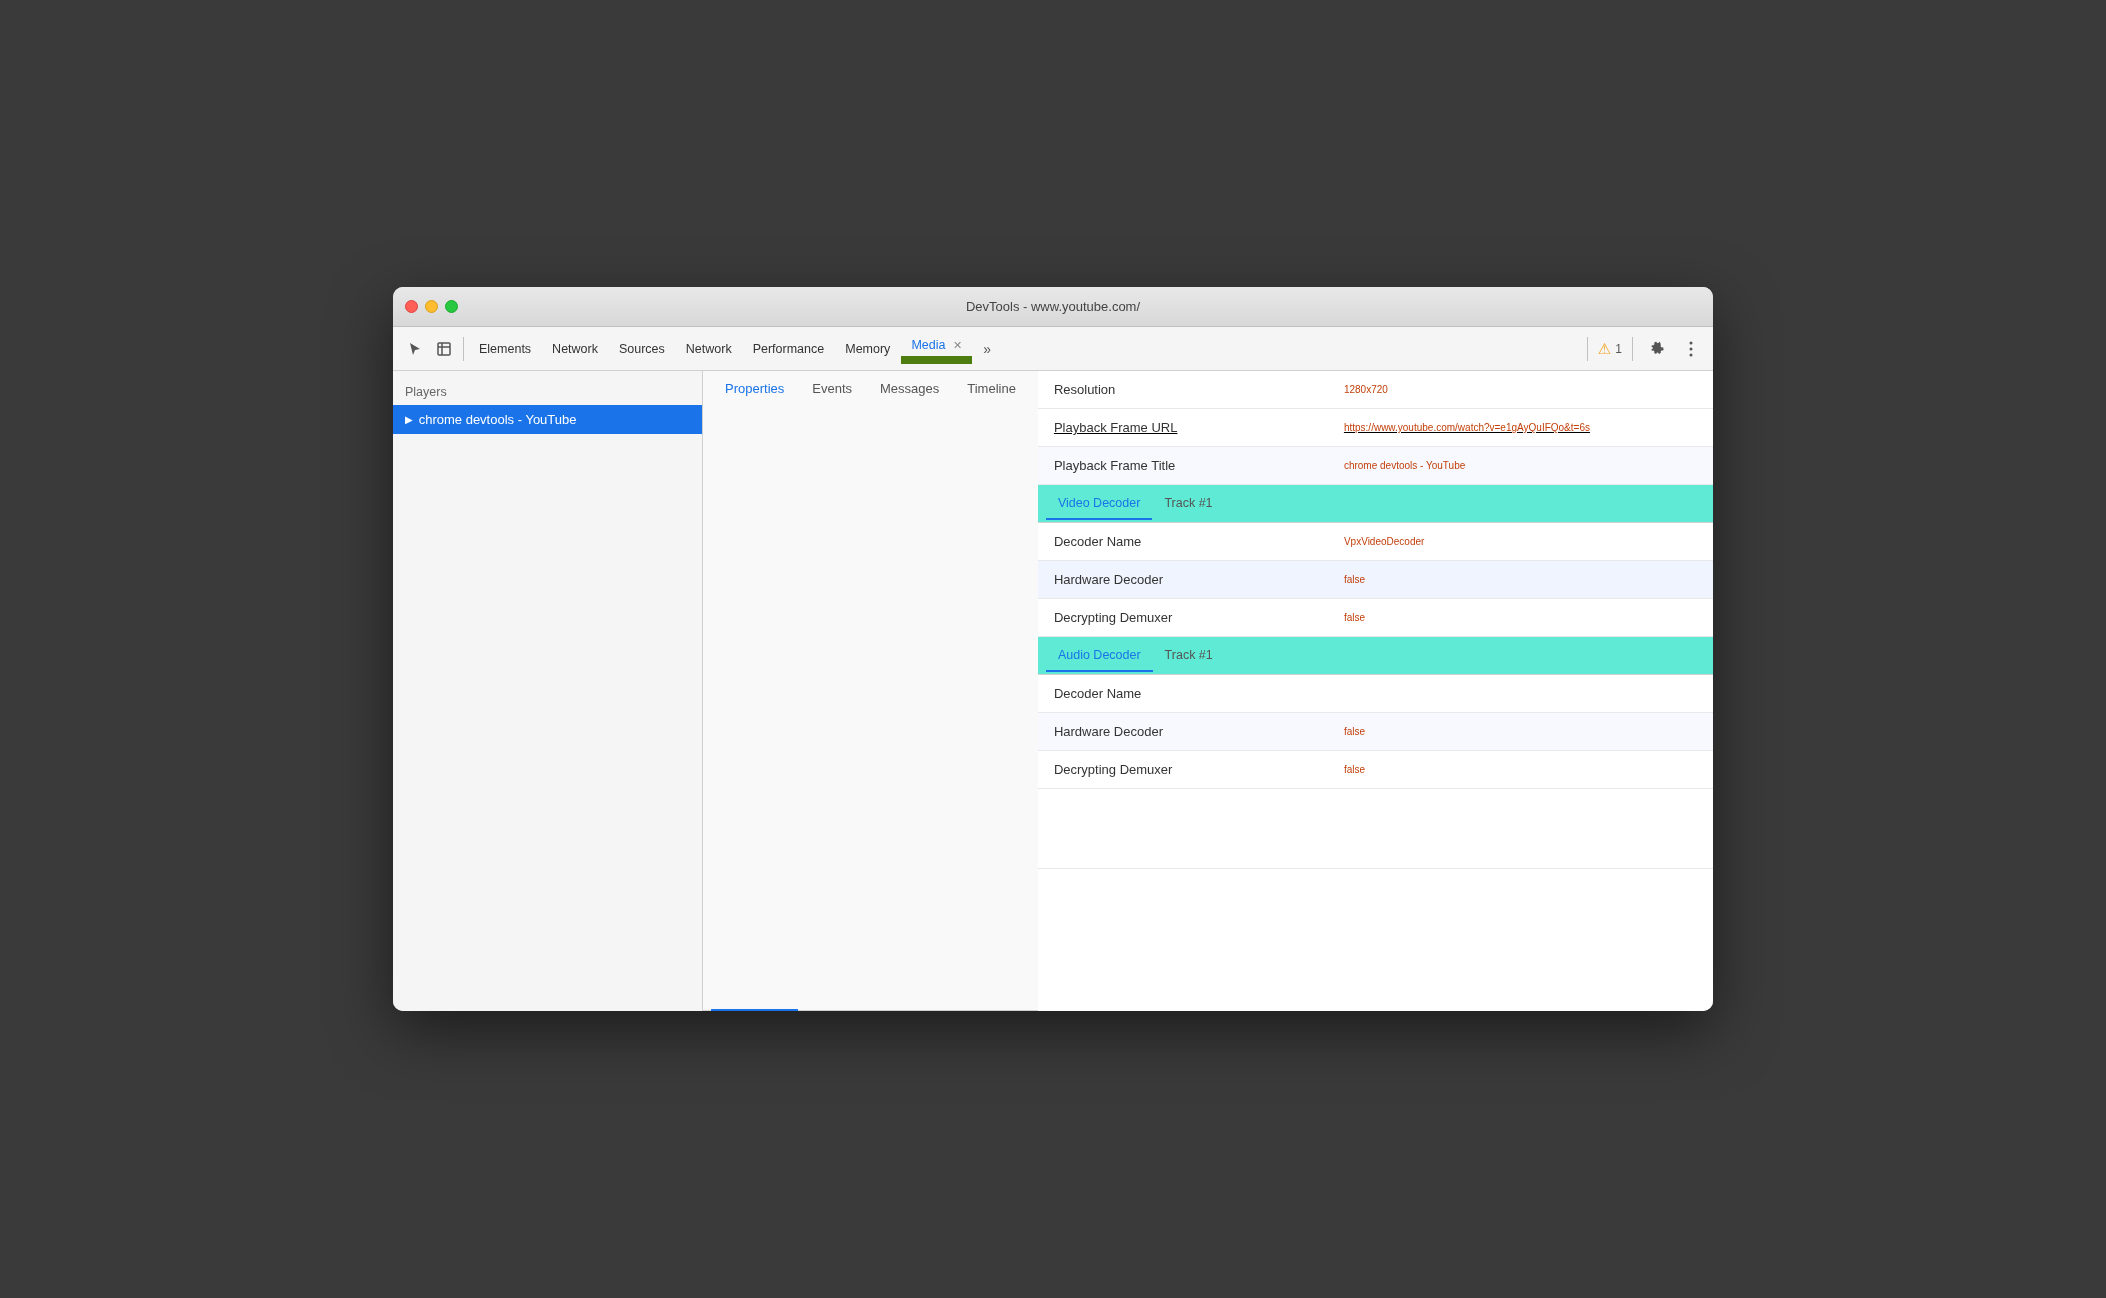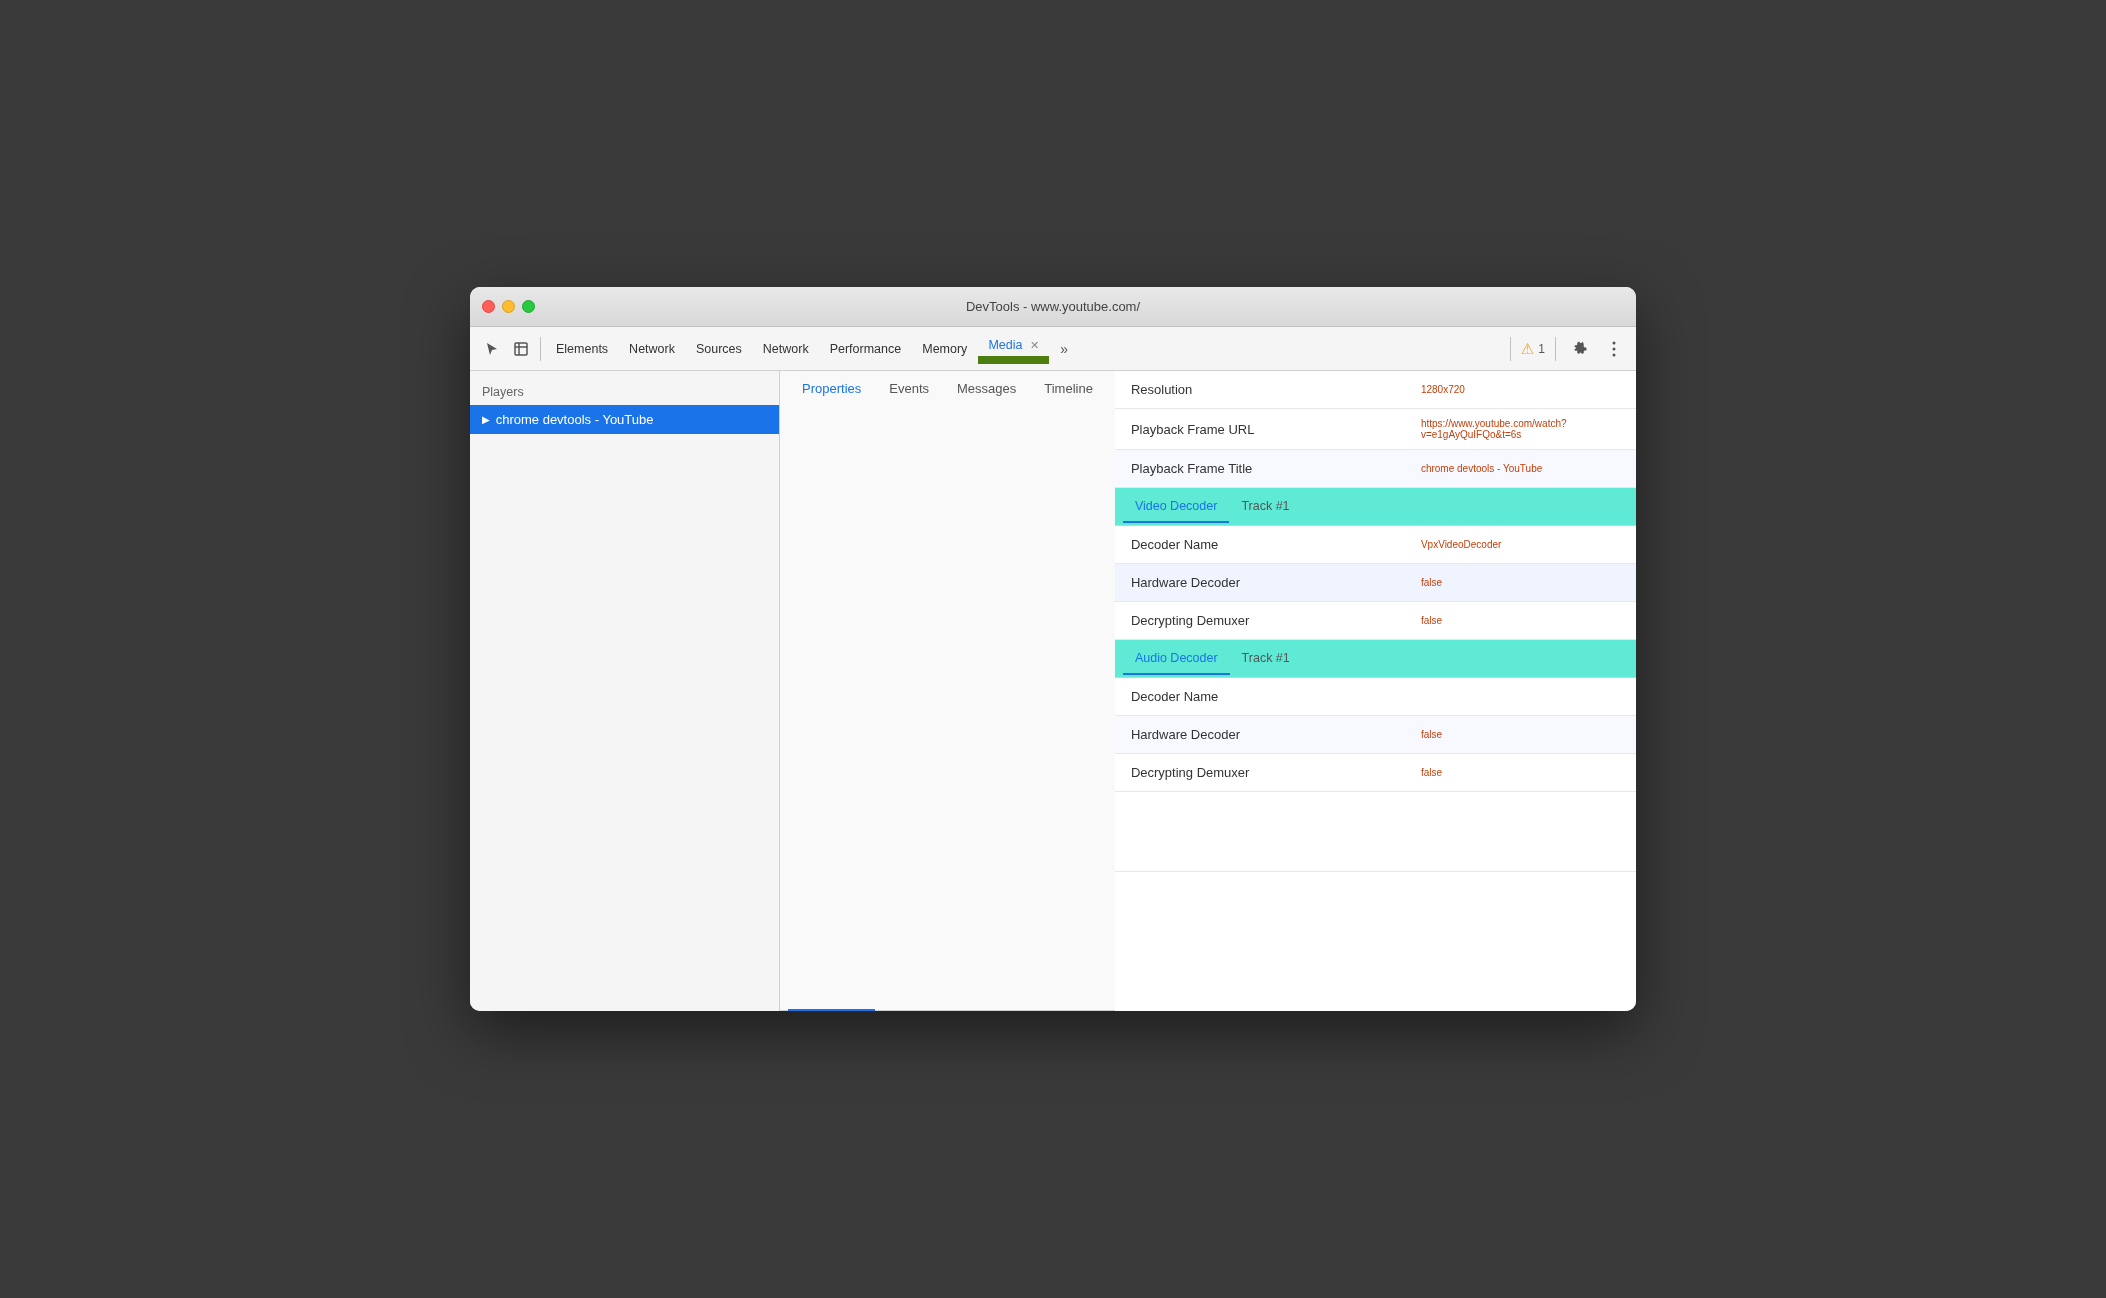--- a/index.html
+++ b/index.html
@@ -5,21 +5,21 @@
     * { box-sizing: border-box; margin: 0; padding: 0; }
     body {
       background: #3a3a3a;
       display: flex;
       justify-content: center;
       align-items: center;
       min-height: 100vh;
       font-family: -apple-system, BlinkMacSystemFont, 'Segoe UI', sans-serif;
     }
     .window {
-      width: 1166px;
+      width: 1320px;
       background: #f0f0f0;
       border-radius: 10px;
       box-shadow: 0 20px 60px rgba(0,0,0,0.5);
       overflow: hidden;
     }
     
     .title-bar {
       background: linear-gradient(to bottom, #e8e8e8, #d8d8d8);
       height: 40px;
       display: flex;
@@ -297,21 +297,21 @@
         <div class="sub-tab">Messages</div>
         <div class="sub-tab">Timeline</div>
       </div>
 
       <div class="properties-table">
 
         <div class="prop-row">
           <div class="prop-key">Resolution</div>
           <div class="prop-value">1280x720</div>
         </div>
-        <div class="prop-row" style="background:white;">
+        <div class="prop-row" style="background:white;text-decoration:underline;">
           <div class="prop-key">Playback Frame URL</div>
           <div class="prop-value">https://www.youtube.com/watch?v=e1gAyQuIFQo&amp;t=6s</div>
         </div>
         <div class="prop-row" style="background:#f8f9ff;">
           <div class="prop-key">Playback Frame Title</div>
           <div class="prop-value">chrome devtools - YouTube</div>
         </div>
 
         <div class="section-header">
           <div class="section-tab active">Video Decoder</div>

